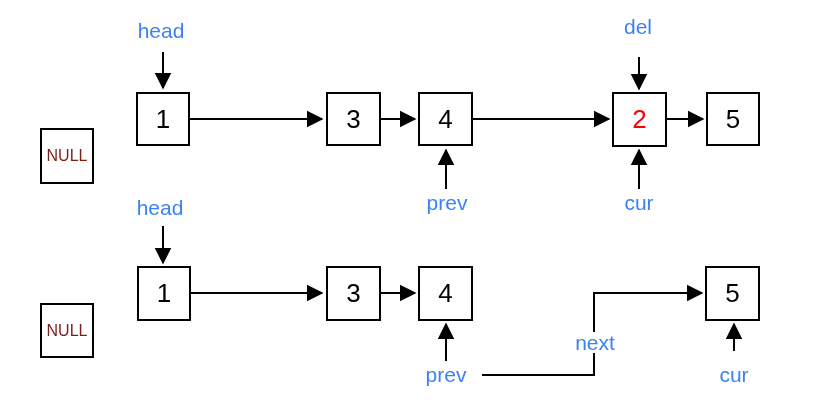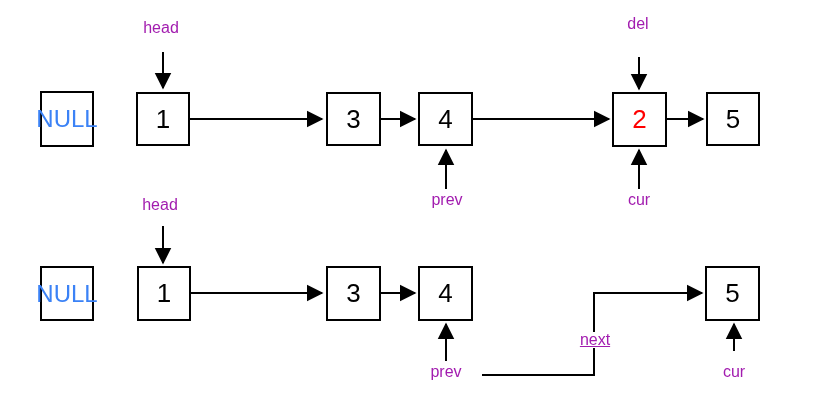--- a/index.html
+++ b/index.html
@@ -29,32 +29,33 @@
     border: 2px solid #000000;
     background: #ffffff;
     display: flex;
     align-items: center;
     justify-content: center;
     font-size: 26px;
     color: #000000;
     z-index: 2;
   }
   .null-box {
-    font-size: 24px;
-    color: #3b82f6;
+    font-size: 16px;
+    color: #7f1d1d;
     letter-spacing: 0px;
+    margin-top: 37px;
   }
   .red-value {
     color: #ff0000;
   }
   .ptr-label {
     position: absolute;
     transform: translateX(-50%);
-    font-size: 16px;
-    color: #a21caf;
+    font-size: 21px;
+    color: #3b82f6;
     white-space: nowrap;
     z-index: 3;
     line-height: 1;
   }
   .on-line {
     background: #ffffff;
     padding: 0 3px;
   }
 </style>
 </head>
@@ -113,17 +114,17 @@
   <div class="node-box" style="left:326px; top:266px;">3</div>
 
   <div class="node-box" style="left:418px; top:266px;">4</div>
 
   <div class="node-box" style="left:705px; top:266px;">5</div>
 
   <span class="ptr-label" style="left:160px; top:197px;">head</span>
 
   <span class="ptr-label" style="left:446px; top:364px;">prev</span>
 
-  <span class="ptr-label on-line" style="left:595px; top:332px;text-decoration:underline;">next</span>
+  <span class="ptr-label on-line" style="left:595px; top:332px;">next</span>
 
   <span class="ptr-label" style="left:734px; top:364px;">cur</span>
 
 </div>
 
 </body></html>

